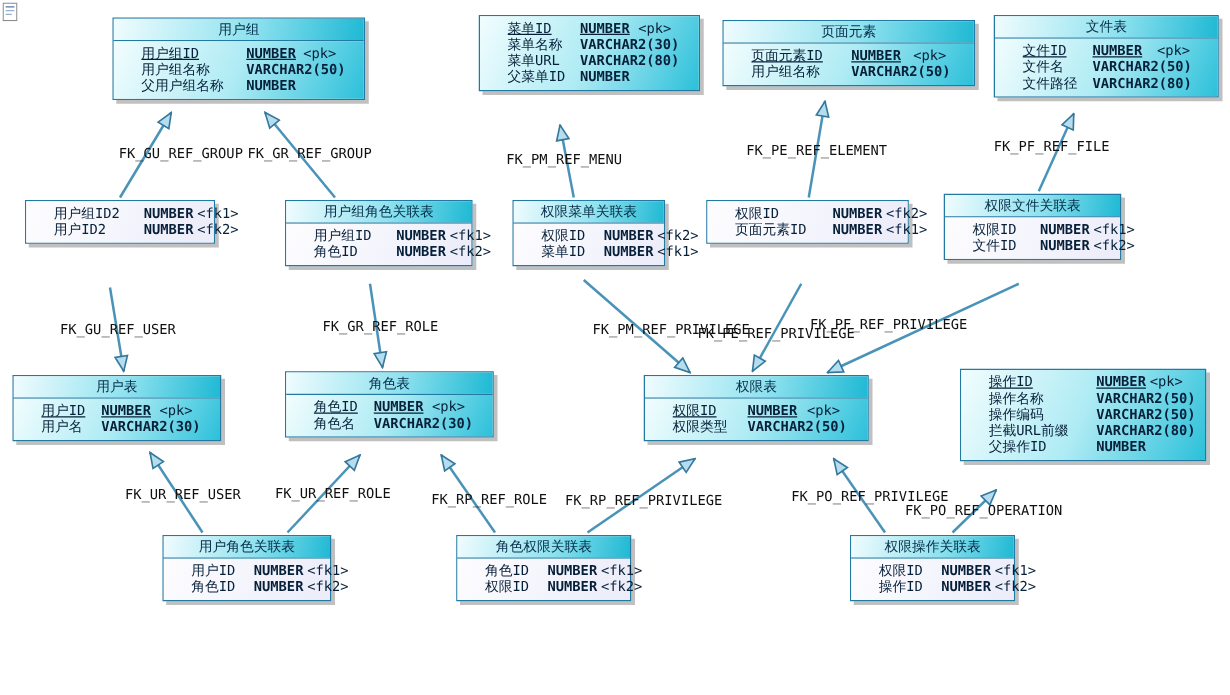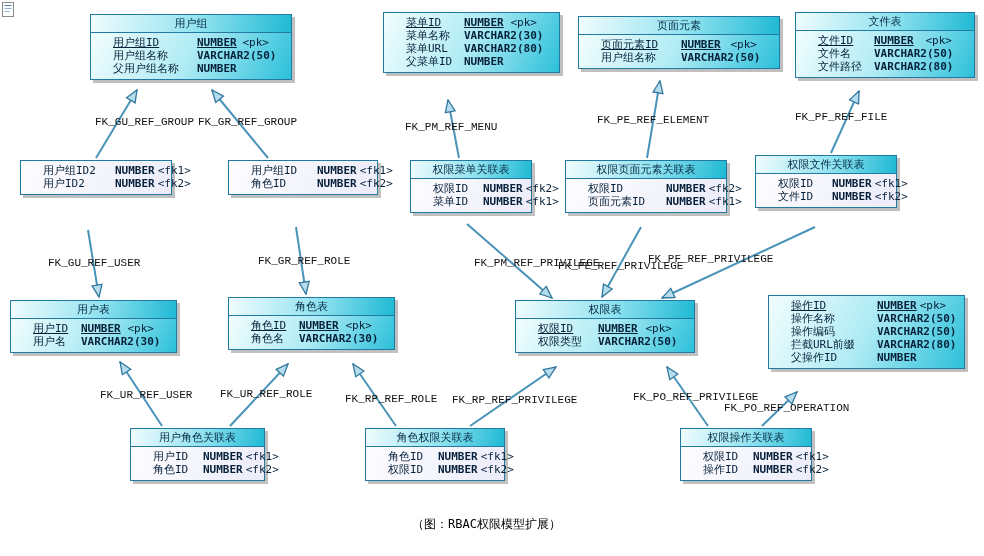--- a/index.html
+++ b/index.html
@@ -12,21 +12,21 @@
   .tbl-title{text-align:center;line-height:15px;padding:1px 4px;border-bottom:1px solid #2279a2;
     background:linear-gradient(100deg,#f0fcfe 0%,#8fe2ef 55%,#1fb9d4 100%);color:#062c48;white-space:nowrap;}
   .tbl-body{padding:3px 0 4px;}
   .entity>.tbl-body{background:linear-gradient(115deg,#f2fdfe 0%,#aeebf4 50%,#2cc0da 100%);}
   .assoc>.tbl-body{background:linear-gradient(115deg,#fdfdff 0%,#ececfa 100%);}
   .row{display:flex;line-height:13px;padding:0 22px;white-space:nowrap;justify-content:space-between;}
   .cn{flex:0 0 var(--nc,56px);overflow:hidden;}
   .ct{flex:1 1 auto;font-weight:bold;}
   .ck{flex:0 0 auto;margin-left:3px;}
   .u{text-decoration:underline;}
-  .fk-label{position:absolute;font-size:11px;color:#101010;white-space:nowrap;font-family:Liberation Mono, monospace;}
+  .fk-label{position:absolute;font-size:11px;color:#101010;white-space:nowrap;}
   #caption{position:absolute;font-size:12px;color:#000;white-space:nowrap;}
   #doc-icon{position:absolute;left:2px;top:2px;}
 </style>
 </head>
 <body>
 
 <div id="canvas">
 
   <svg id="arrows" width="984" height="556" viewBox="0 0 984 556">
     <defs>
@@ -153,20 +153,21 @@
         </div>
         <div class="row">
           <span class="cn">用户ID2</span>
           <span class="ct">NUMBER</span>
           <span class="ck">&lt;fk2&gt;</span>
         </div>
       </div>
   </div>
 
   <div class="tbl assoc" style="left:228px;top:160px;width:148px;--nc:66px">
+    <div class="tbl-title">用户组角色关联表</div>
     <div class="tbl-body">
         <div class="row">
           <span class="cn">用户组ID</span>
           <span class="ct">NUMBER</span>
           <span class="ck">&lt;fk1&gt;</span>
         </div>
         <div class="row">
           <span class="cn">角色ID</span>
           <span class="ct">NUMBER</span>
           <span class="ck">&lt;fk2&gt;</span>
@@ -184,21 +185,20 @@
         </div>
         <div class="row">
           <span class="cn">菜单ID</span>
           <span class="ct">NUMBER</span>
           <span class="ck">&lt;fk1&gt;</span>
         </div>
       </div>
   </div>
 
   <div class="tbl assoc" style="left:565px;top:160px;width:160px;--nc:78px">
-    <div class="tbl-title">权限页面元素关联表</div>
     <div class="tbl-body">
         <div class="row">
           <span class="cn">权限ID</span>
           <span class="ct">NUMBER</span>
           <span class="ck">&lt;fk2&gt;</span>
         </div>
         <div class="row">
           <span class="cn">页面元素ID</span>
           <span class="ct">NUMBER</span>
           <span class="ck">&lt;fk1&gt;</span>
@@ -358,15 +358,14 @@
   <div class="fk-label" style="left:474px;top:257px">FK_PM_REF_PRIVILEGE</div>
   <div class="fk-label" style="left:558px;top:260px">FK_PE_REF_PRIVILEGE</div>
   <div class="fk-label" style="left:648px;top:253px">FK_PF_REF_PRIVILEGE</div>
   <div class="fk-label" style="left:100px;top:389px">FK_UR_REF_USER</div>
   <div class="fk-label" style="left:220px;top:388px">FK_UR_REF_ROLE</div>
   <div class="fk-label" style="left:345px;top:393px">FK_RP_REF_ROLE</div>
   <div class="fk-label" style="left:452px;top:394px">FK_RP_REF_PRIVILEGE</div>
   <div class="fk-label" style="left:633px;top:391px">FK_PO_REF_PRIVILEGE</div>
   <div class="fk-label" style="left:724px;top:402px">FK_PO_REF_OPERATION</div>
 
-  <div id="caption" style="left:412px;top:516px">（图：RBAC权限模型扩展）</div>
 
 </div>
 
 </body></html>

